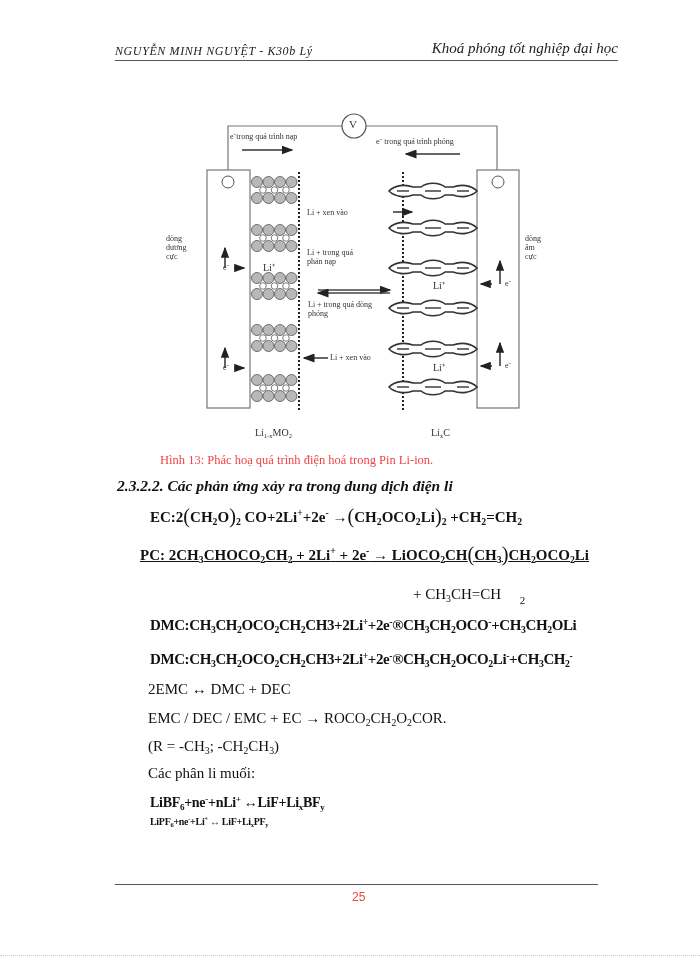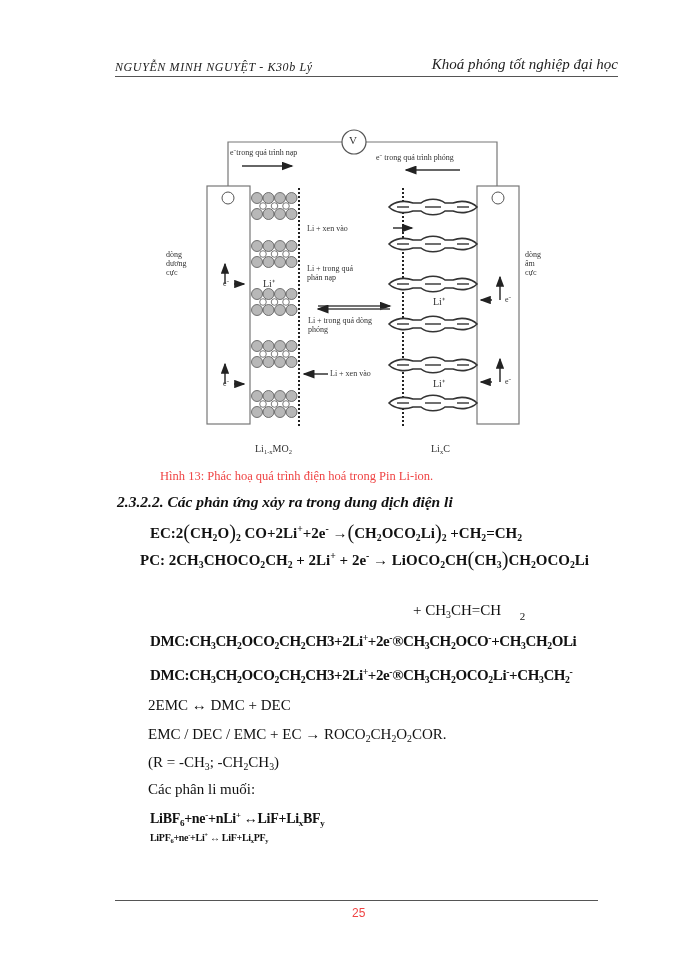--- a/index.html
+++ b/index.html
@@ -1,18 +1,18 @@
 <!DOCTYPE html>
 <html><head>
 <meta charset="utf-8">
 <style>
   html, body { margin:0; padding:0; }
   body { width:700px; height:960px; background:#ffffff; position:relative; overflow:hidden;
          font-family:"Liberation Serif", "DejaVu Serif", serif; color:#111; }
-  .abs { position:absolute;margin-top:16px; }
+  .abs { position:absolute; }
   .hdr-left { left:115px; top:44px; font-size:12px; font-style:italic; letter-spacing:0.6px; color:#222; }
   .hdr-right { right:82px; top:40px; font-size:15px; font-style:italic; color:#222; }
   .hdr-rule { left:115px; top:60px; width:503px; height:0; border-top:1.5px solid #555; }
   .diagram { left:150px; top:110px; width:420px; height:340px; }
   .caption { left:160px; top:453px; font-size:12.5px; color:#ef4444; }
   .section { left:117px; top:477px; font-size:15.5px; font-weight:bold; font-style:italic; }
   .eq { font-weight:bold; font-size:15px; white-space:nowrap; }
   .eqn { font-size:15px; white-space:nowrap; }
   sub { font-size:0.65em; vertical-align:-0.35em; line-height:0; }
   sup { font-size:0.65em; vertical-align:0.55em; line-height:0; }
@@ -139,21 +139,21 @@
   <span class="dlabel" style="left:105px;top:317px;font-size:10px;">Li<sub>1-x</sub>MO<sub>2</sub></span>
   <span class="dlabel" style="left:281px;top:317px;font-size:10px;">Li<sub>x</sub>C</span>
 </div>
 
 <div class="abs caption">Hình  13: Phác hoạ quá trình  điện hoá trong Pin Li-ion.</div>
 
 <div class="abs section">2.3.2.2. Các phản ứng xảy ra trong dung dịch điện li</div>
 
 <div class="abs eq" style="left:150px;top:505px;">EC:2<span class="big">(</span>CH<sub>2</sub>O<span class="big">)</span><sub>2</sub> CO+2Li<sup>+</sup>+2e<sup>-</sup> →<span class="big">(</span>CH<sub>2</sub>OCO<sub>2</sub>Li<span class="big">)</span><sub>2</sub> +CH<sub>2</sub>=CH<sub>2</sub></div>
 
-<div class="abs eq" style="left:140px;top:532px;">PC: 2CH<sub>3</sub>CHOCO<sub>2</sub>CH<sub>2</sub> + 2Li<sup>+</sup> + 2e<sup>-</sup> → LiOCO<sub>2</sub>CH<span class="big">(</span>CH<sub>3</sub><span class="big">)</span>CH<sub>2</sub>OCO<sub>2</sub>Li</div>
+<div class="abs eq" style="left:140px;top:543px;text-decoration:underline;">PC: 2CH<sub>3</sub>CHOCO<sub>2</sub>CH<sub>2</sub> + 2Li<sup>+</sup> + 2e<sup>-</sup> → LiOCO<sub>2</sub>CH<span class="big">(</span>CH<sub>3</sub><span class="big">)</span>CH<sub>2</sub>OCO<sub>2</sub>Li</div>
 
 <div class="abs eqn" style="left:413px;top:586px;">+ CH<sub>3</sub>CH=CH &nbsp;&nbsp;&nbsp;&nbsp;<span style="font-size:11px;vertical-align:-5px;">2</span></div>
 
 <div class="abs eq" style="left:150px;top:617px;letter-spacing:-0.4px;">DMC:CH<sub>3</sub>CH<sub>2</sub>OCO<sub>2</sub>CH<sub>2</sub>CH3+2Li<sup>+</sup>+2e<sup>-</sup>®CH<sub>3</sub>CH<sub>2</sub>OCO<sup>-</sup>+CH<sub>3</sub>CH<sub>2</sub>OLi</div>
 
 <div class="abs eq" style="left:150px;top:651px;letter-spacing:-0.4px;">DMC:CH<sub>3</sub>CH<sub>2</sub>OCO<sub>2</sub>CH<sub>2</sub>CH3+2Li<sup>+</sup>+2e<sup>-</sup>®CH<sub>3</sub>CH<sub>2</sub>OCO<sub>2</sub>Li<sup>-</sup>+CH<sub>3</sub>CH<sub>2</sub><sup>-</sup></div>
 
 <div class="abs eqn" style="left:148px;top:681px;">2EMC ↔ DMC + DEC</div>
 
 <div class="abs eqn" style="left:148px;top:710px;">EMC / DEC / EMC + EC → ROCO<sub>2</sub>CH<sub>2</sub>O<sub>2</sub>COR.</div>

